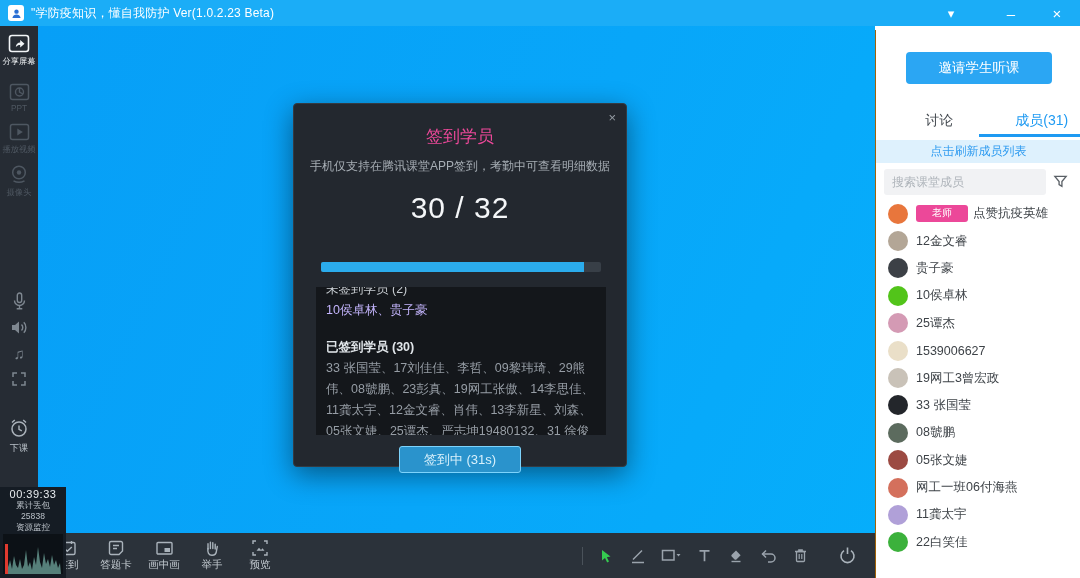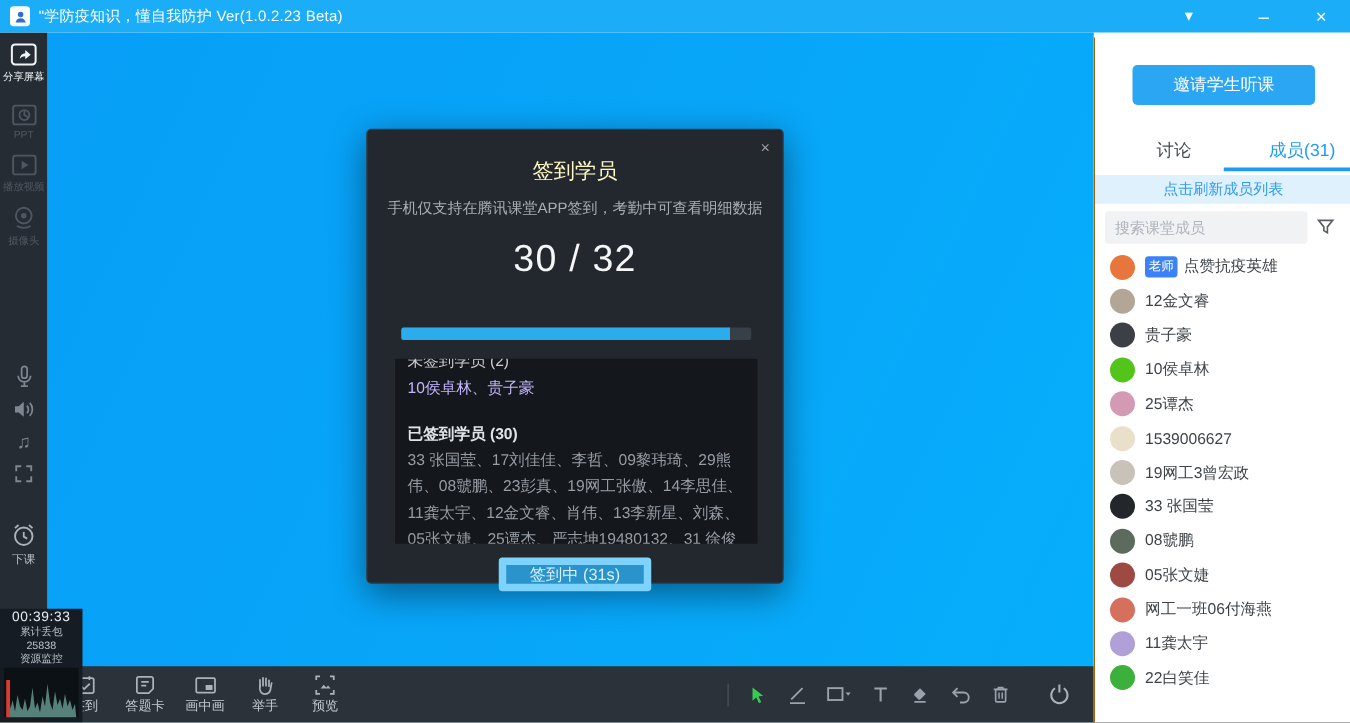--- a/index.html
+++ b/index.html
@@ -44,33 +44,33 @@
     z-index:20; color:#e8ecef; text-align:center; }
   .status .timer { font-size:11px; margin-top:1px; letter-spacing:.5px; }
   .status .s-small { font-size:9px; transform:scale(.95); color:#bac1c8; line-height:11px; }
   .status svg { display:block; margin:1px auto 0; }
 
   
   .modal { position:absolute; left:255px; top:77px; width:334px; height:364px;
     background:#23282f; border:1px solid #343b43; border-radius:4px;
     box-shadow:0 8px 28px rgba(0,0,0,.45); color:#e8ecf0; z-index:15; }
   .m-close { position:absolute; top:6px; right:10px; font-size:13px; color:#959ca3; cursor:default; }
-  .m-title { text-align:center; margin-top:21px; font-size:17px; font-weight:500; color:#fef9c3; }
+  .m-title { text-align:center; margin-top:21px; font-size:17px; font-weight:500; color:#ec4899; }
   .m-sub { text-align:center; margin-top:10px; font-size:12px; color:#a7aeb5; }
   .m-count { text-align:center; margin-top:16px; font-size:30px; font-weight:500; letter-spacing:1px; color:#f4f6f8; }
   .m-track { position:absolute; left:27px; top:158px; width:280px; height:10px; background:#383f47; border-radius:2px; }
   .m-fill { height:10px; background:#2bacec; border-radius:2px 0 0 2px; }
   .m-list { position:absolute; left:22px; top:183px; width:290px; height:148px; background:#14171b;
     padding:0 10px; overflow:hidden; font-size:12.5px; line-height:21px; }
   .m-h1 { color:#c7ccd1; margin-top:-8px; }
   .m-gray { color:#c4b5fd; }
   .m-h2 { color:#e0e5e9; font-weight:700; margin-top:16px; }
   .m-names { color:#969da5; }
   .m-btn { position:absolute; left:50%; transform:translateX(-50%); top:342px; width:122px; height:27px;
-    background:#2a93cc; border:6px solid #7dd3fc; border-radius:3px; color:#d9f1fc; font-size:13px;
+    background:#2a93cc; border:1px solid #7dd3fc; border-radius:3px; color:#d9f1fc; font-size:13px;
     display:flex; align-items:center; justify-content:center; }
 
   
   .toolbar { position:absolute; left:0; bottom:0; width:837px; height:45px; background:#2b323a;
     display:flex; align-items:center; z-index:5; }
   .t-left { display:flex; gap:4px; padding-left:8px; }
   .t-item { width:44px; display:flex; flex-direction:column; align-items:center; color:#aab3bb; }
   .t-item .t-label { font-size:10.5px; color:#c3cad0; margin-top:1px; white-space:nowrap; }
   .t-right { margin-left:auto; display:flex; align-items:center; gap:15px; padding-right:18px; }
   .t-sep { width:1px; height:18px; background:#4a525a; }
@@ -88,21 +88,21 @@
   .searchrow { position:absolute; left:0; top:139px; width:205px; height:27px; }
   .search { position:absolute; left:8px; top:0; width:162px; height:26px; background:#f1f2f4; border:none;
     border-radius:3px; font-size:12px; padding:0 8px; color:#444; outline:none;
     font-family:"Liberation Sans","DejaVu Sans",sans-serif; }
   .search::placeholder { color:#aeb4ba; }
   .funnel { position:absolute; right:12px; top:4px; color:#5a6066; }
   .members { position:absolute; left:0; top:170px; width:205px; height:382px; overflow:hidden; }
   .member { height:27.4px; display:flex; align-items:center; padding-left:12px; }
   .avatar { width:20px; height:20px; border-radius:50%; flex:0 0 20px; margin-right:8px; background:#ccc; }
   .mname { font-size:12.5px; color:#3e4348; white-space:nowrap; }
-  .badge { background:#3b82f6; color:#fff; font-size:10px; padding:1px 3px 2px; border-radius:3px; margin-right:5px; }
+  .badge { background:#ec4899; color:#fff; font-size:10px; padding:1px 16px 2px; border-radius:3px; margin-right:5px; }
   .scrolltrack { position:absolute; right:6px; top:168px; width:7px; height:326px; background:#ebebed; border-radius:4px; }
   .scrollthumb { position:absolute; left:0; top:75px; width:7px; height:58px; border-radius:4px;
     background:repeating-linear-gradient(180deg,#3f8a4a 0 2px,#23282d 2px 4px);
     border-top:18px solid #53595f; }
   svg { display:block; }
 </style>
 </head>
 <body>
 
 <div class="screen">

